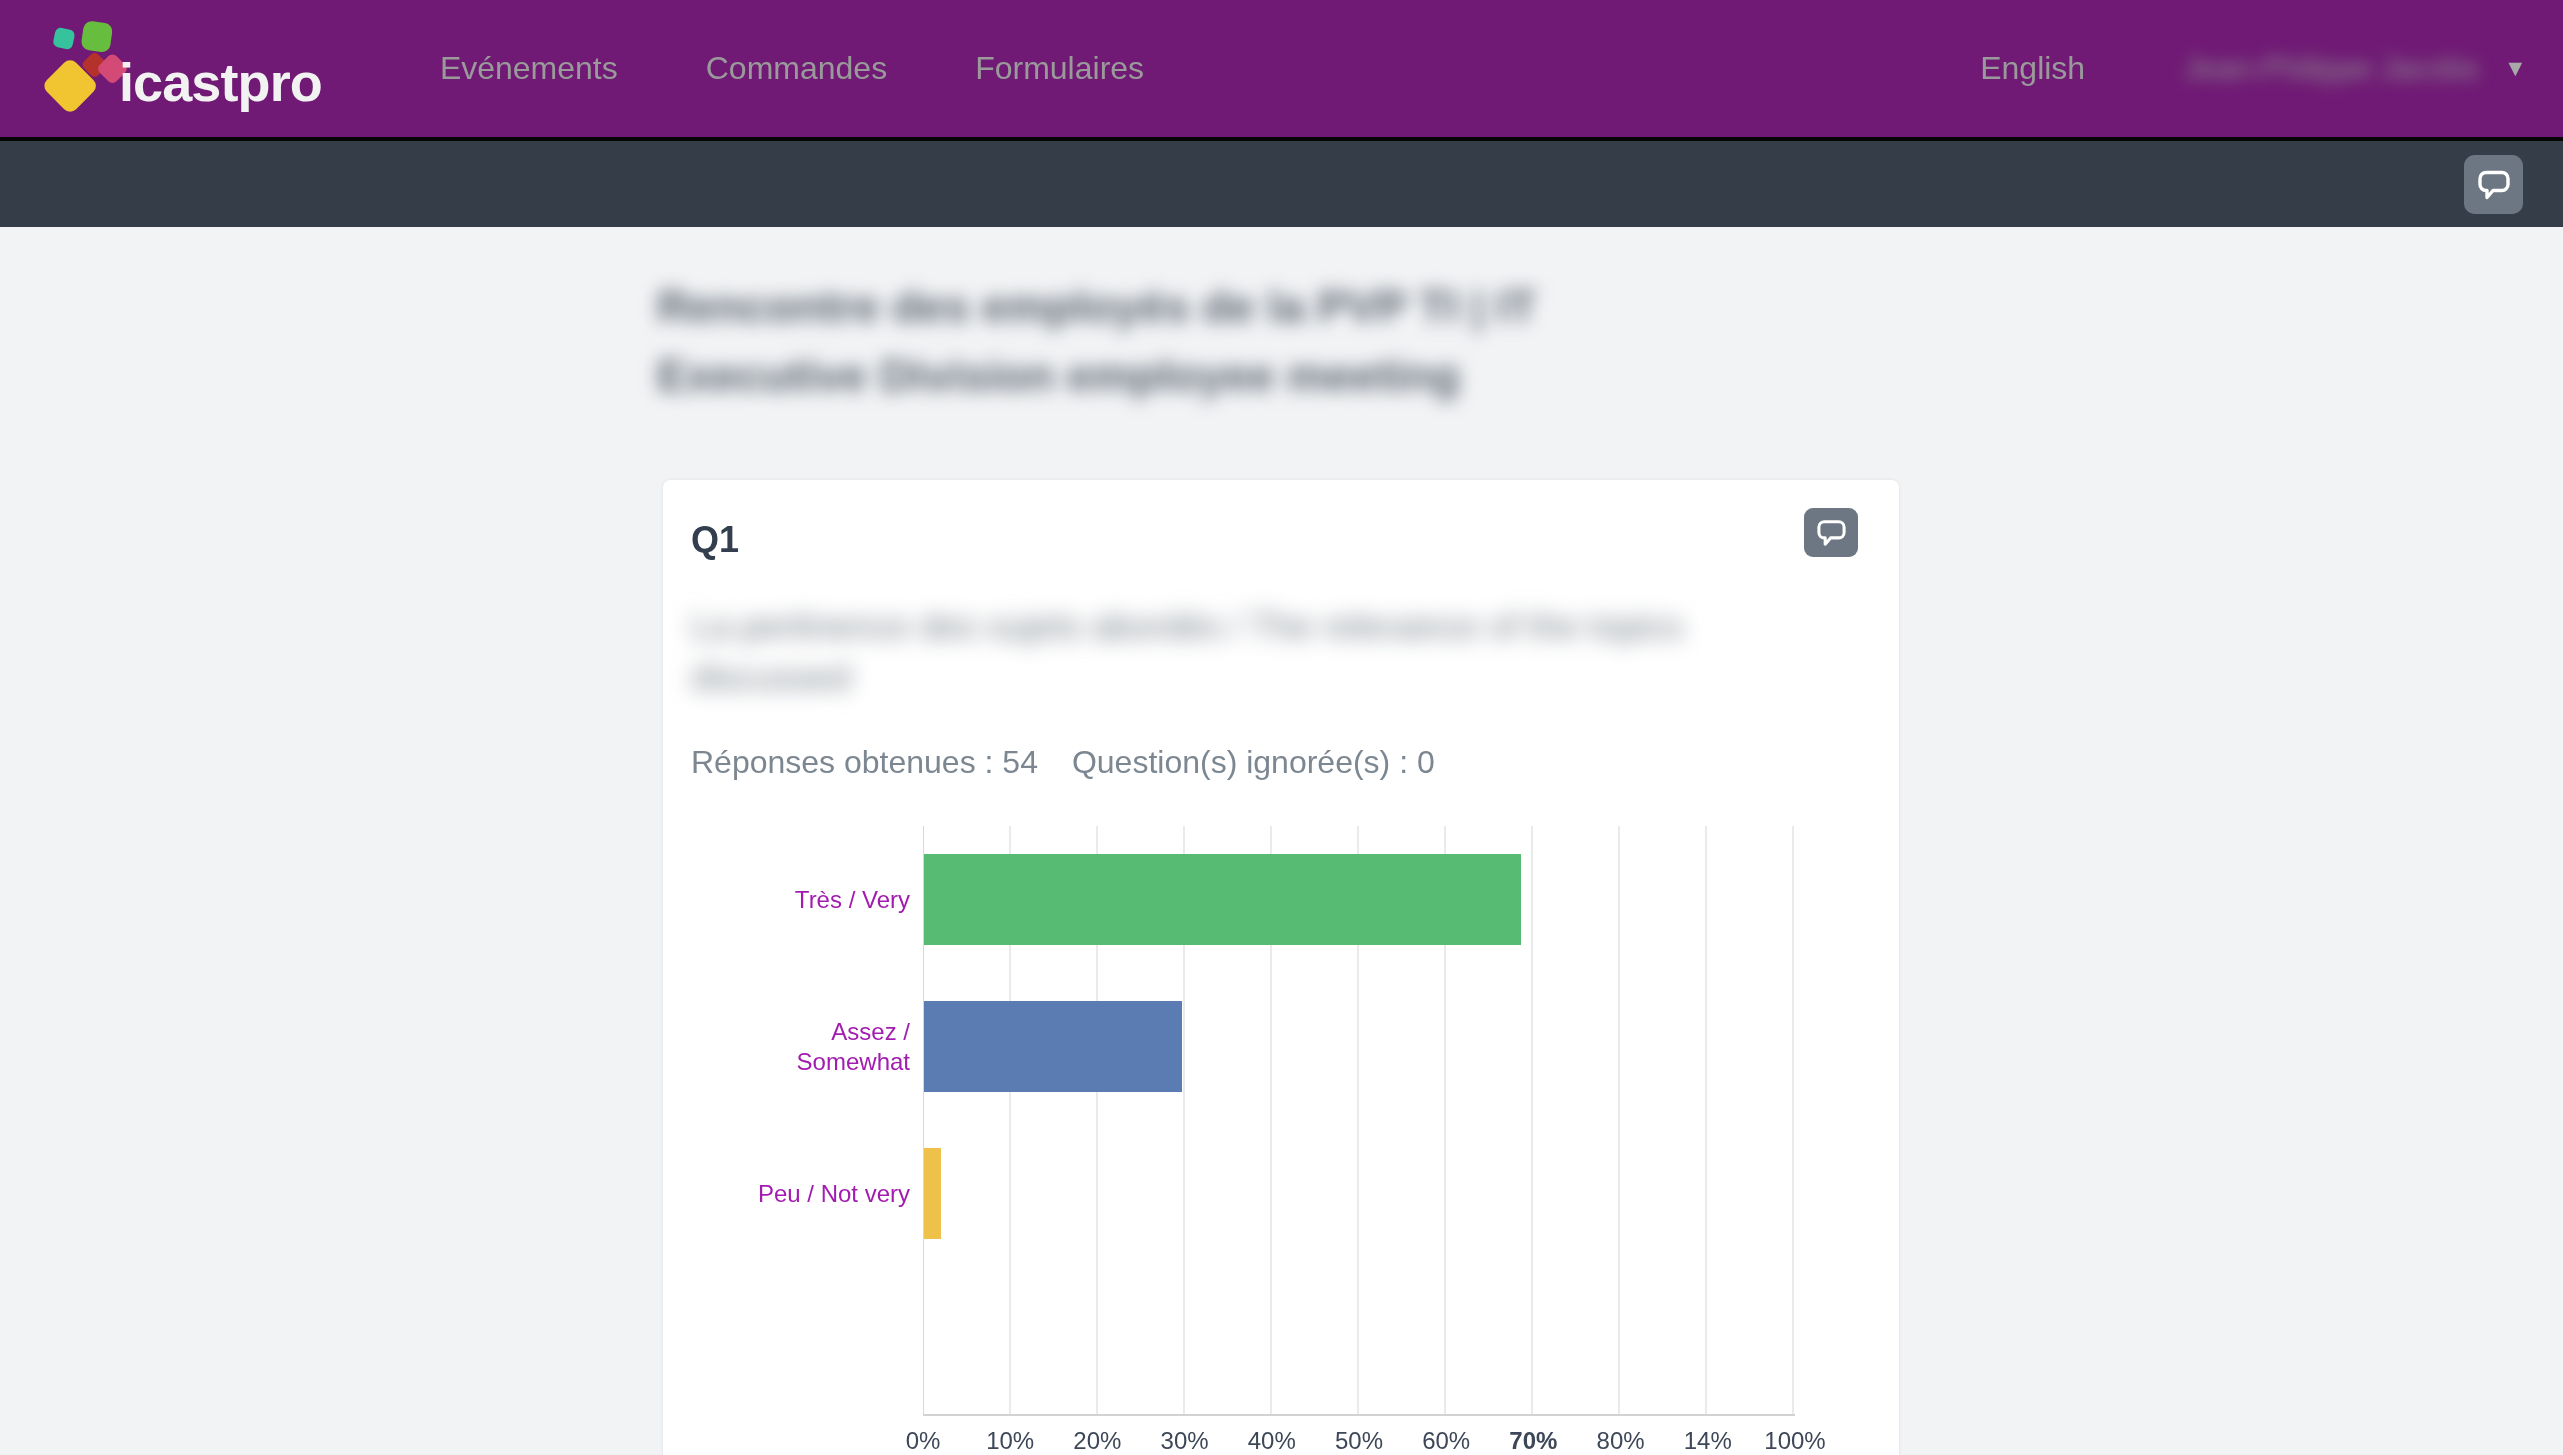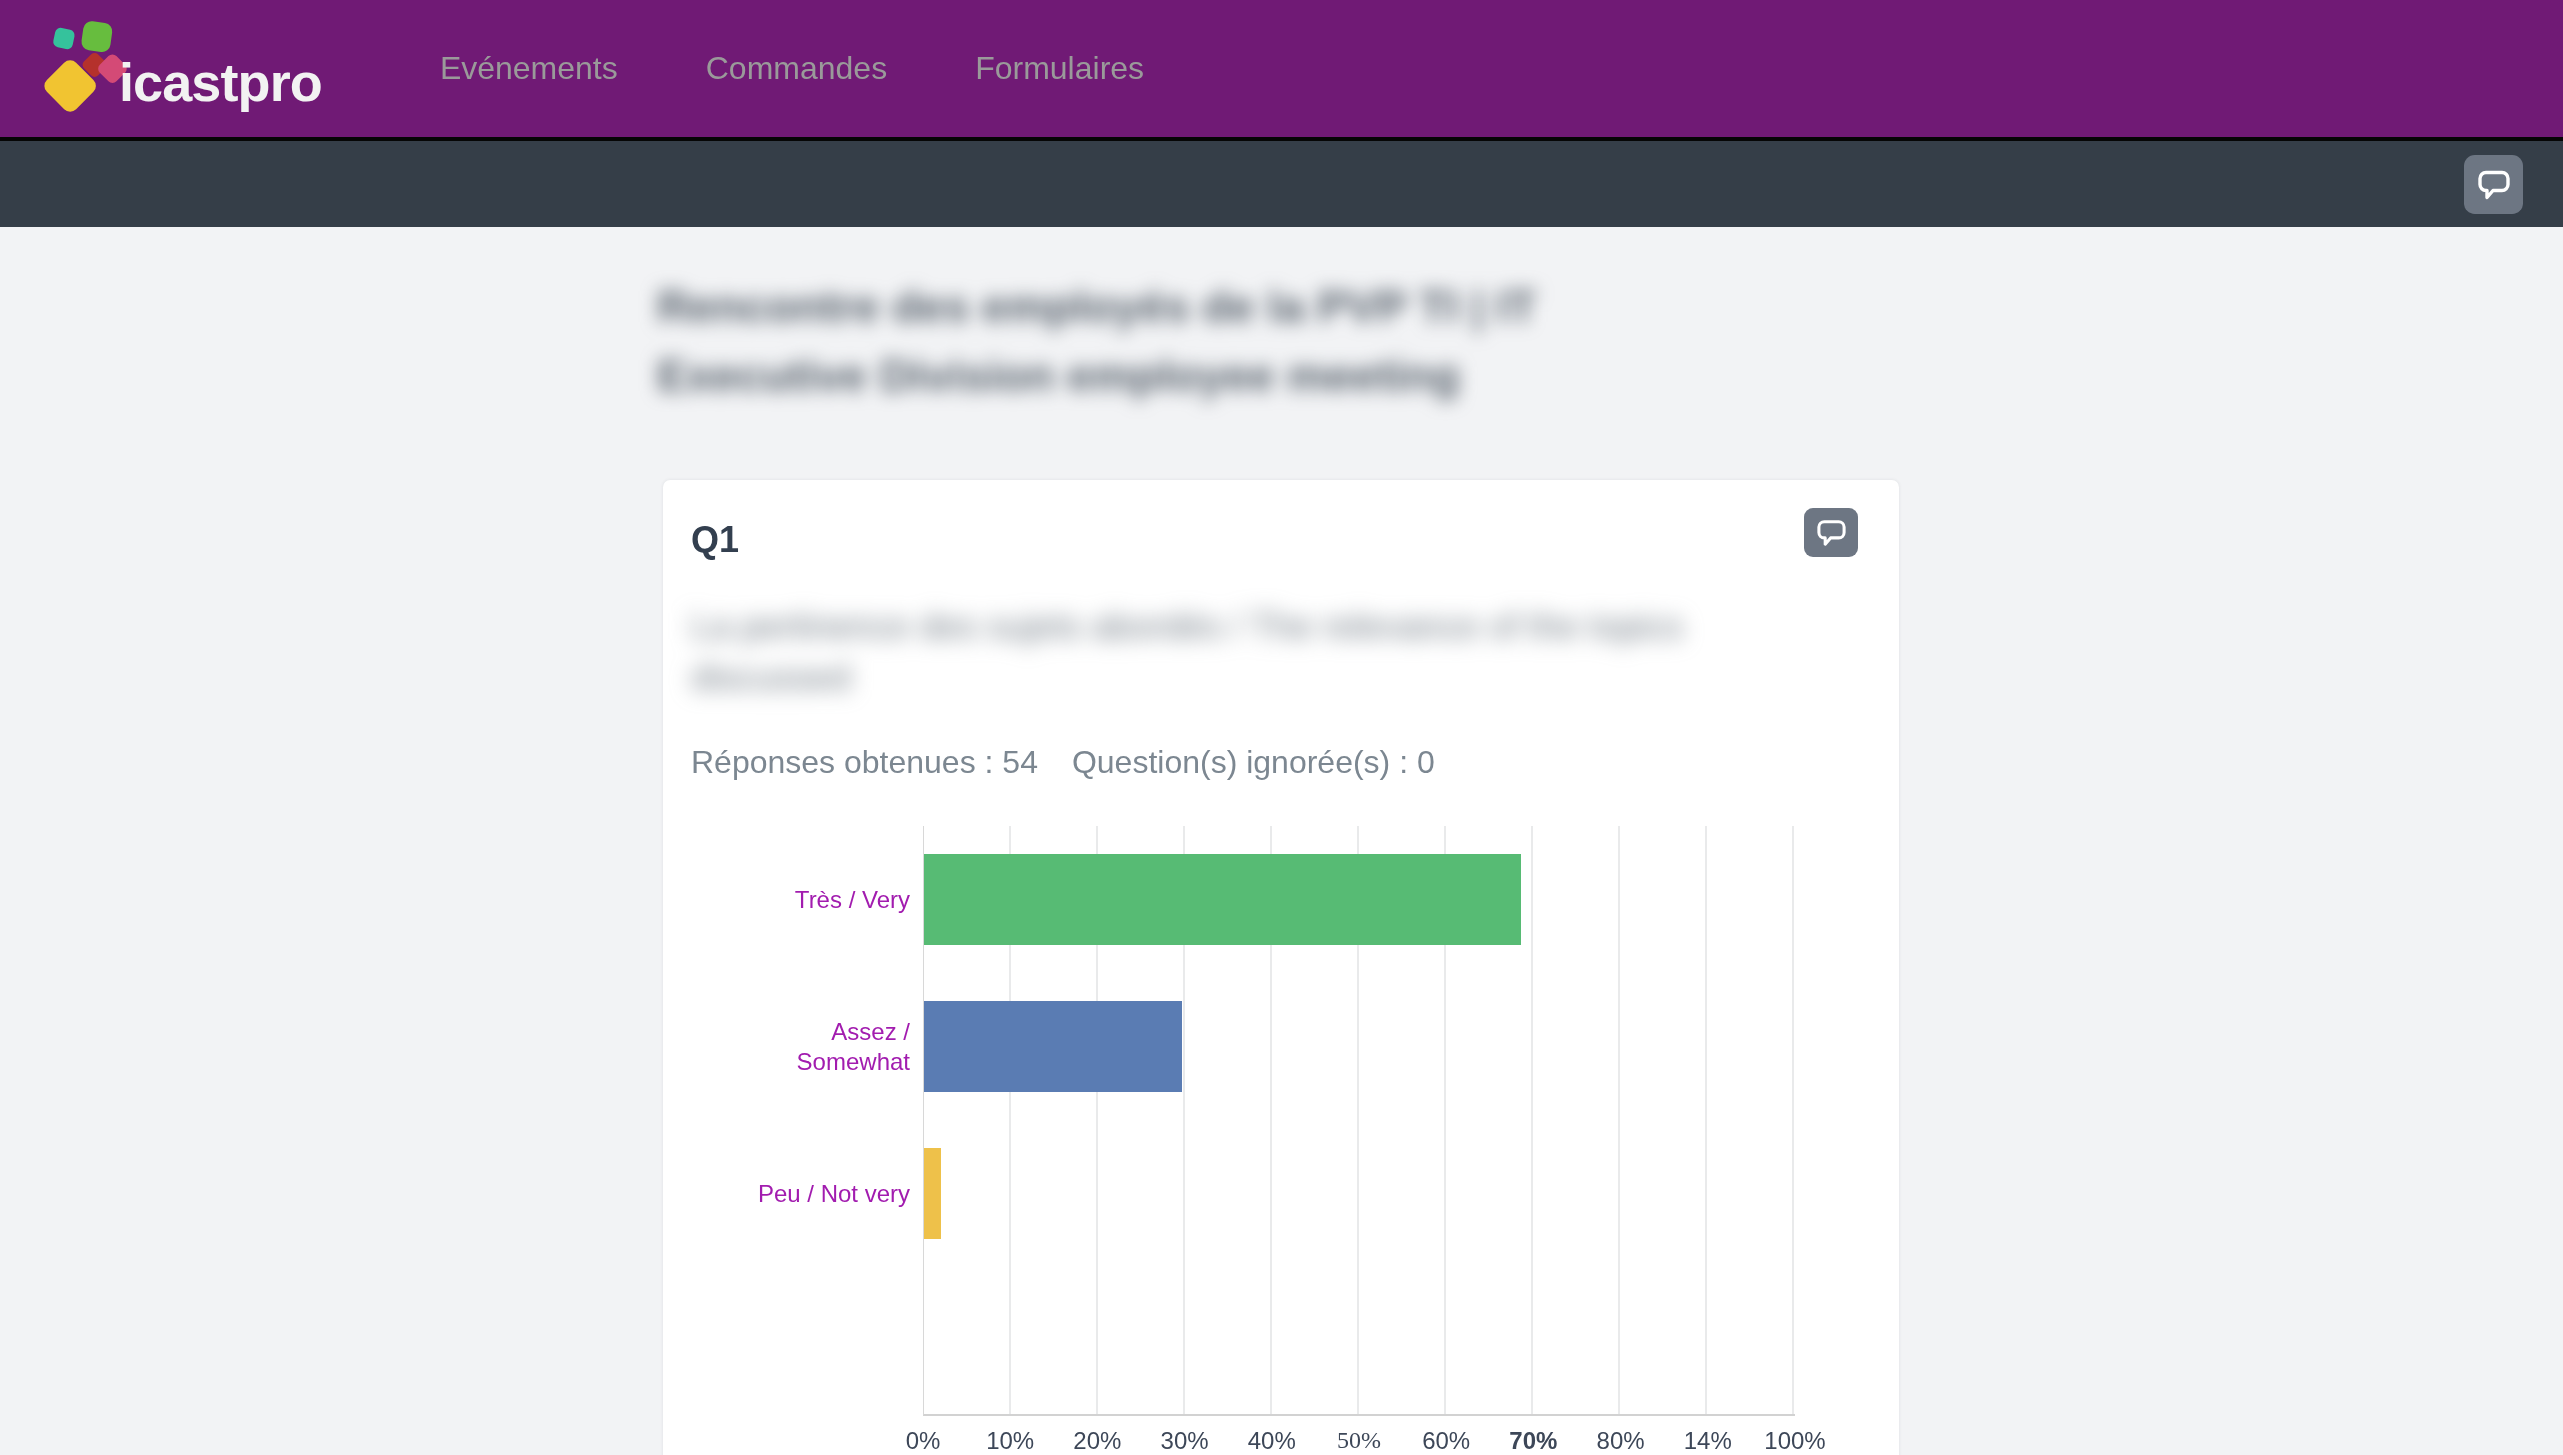--- a/index.html
+++ b/index.html
@@ -83,20 +83,27 @@
     </svg>
     <span class="logo-text">icastpro</span>
   </div>
 
   <nav class="nav-items">
     <span class="nav-item">Evénements</span>
     <span class="nav-item">Commandes</span>
     <span class="nav-item">Formulaires</span>
   </nav>
 
+  <div class="topnav-right">
+    <span class="lang">English</span>
+    <div class="user-menu">
+      <span class="user-name">Jean-Philippe Jacobs</span>
+      <span class="caret">▼</span>
+    </div>
+  </div>
 </header>
 
 <div class="subheader">
   <button class="icon-btn">
     <svg width="34" height="31" viewBox="0 0 34 30" aria-hidden="true">
       <path d="M9 3 h16 a6 6 0 0 1 6 6 v6 a6 6 0 0 1 -6 6 h-9 l-6 7 v-7 h-1 a6 6 0 0 1 -6 -6 v-6 a6 6 0 0 1 6 -6 z" fill="none" stroke="#ffffff" stroke-width="3.4" stroke-linejoin="round"></path>
     </svg>
   </button>
 </div>
 
@@ -135,21 +142,21 @@
           <div class="chart-bar" style="width: 1.9%; background: rgb(238, 193, 74);"></div>
         </div>
         <div class="chart-row"></div>
       </div>
     <div class="chart-x-axis">
         <span class="chart-tick" style="left: 0%;">0%</span>
         <span class="chart-tick" style="left: 10%;">10%</span>
         <span class="chart-tick" style="left: 20%;">20%</span>
         <span class="chart-tick" style="left: 30%;">30%</span>
         <span class="chart-tick" style="left: 40%;">40%</span>
-        <span class="chart-tick" style="left: 50%; font-family: Liberation Serif, serif;">50%</span>
+        <span class="chart-tick" style="left: 50%;">50%</span>
         <span class="chart-tick" style="left: 60%;">60%</span>
         <span class="chart-tick" style="left: 70%; font-weight: bold;">70%</span>
         <span class="chart-tick" style="left: 80%;">80%</span>
         <span class="chart-tick" style="left: 90%;">14%</span>
         <span class="chart-tick" style="left: 100%;">100%</span>
       </div>
   </div>
 </section>
 
 

